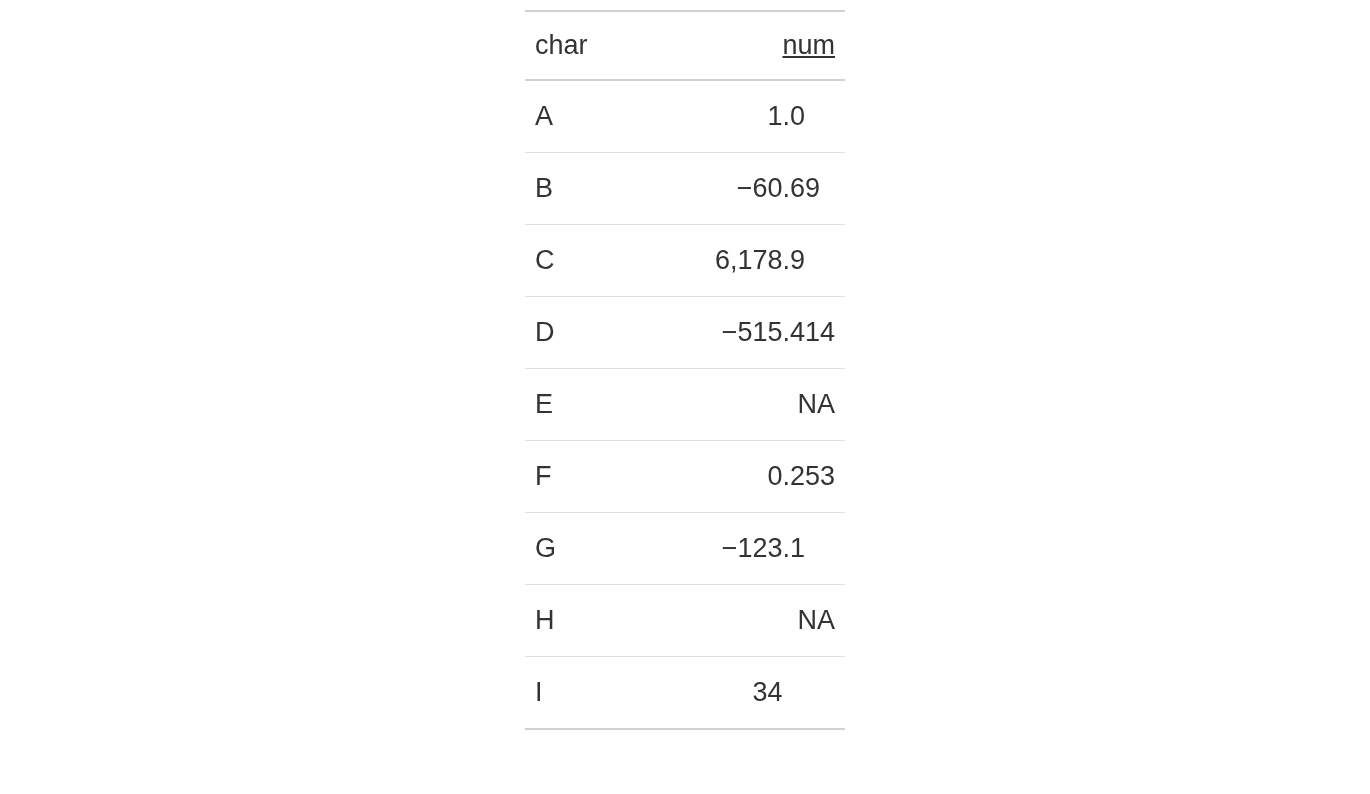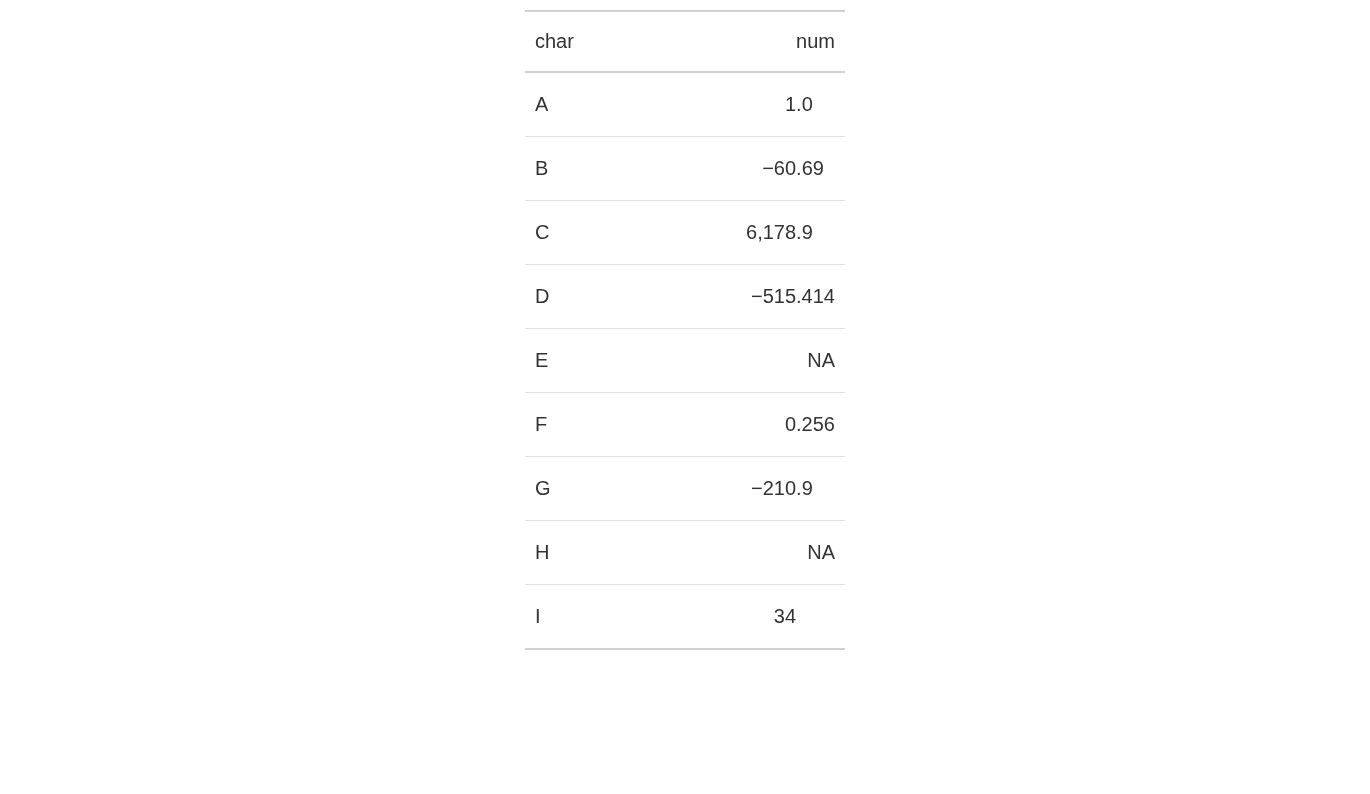--- a/index.html
+++ b/index.html
@@ -12,21 +12,21 @@
       background: #ffffff;
       width: 1370px;
       height: 794px;
       display: flex;
       justify-content: center;
       align-items: flex-start;
       padding-top: 10px;
     }
     .table {
       border-collapse: collapse;
-      font-size: 20px;
+      font-size: 27px;
       color: #333333;
     }
     .table thead tr {
       border-top: 2px solid #d0d0d0;
       border-bottom: 2px solid #d0d0d0;
     }
     .table th {
       font-weight: 400;
       text-align: left;
       padding: 18px 10px 18px 10px;
@@ -46,20 +46,21 @@
       vertical-align: middle;
     }
     .col-char {
       width: 90px;
       text-align: left;
     }
     .col-num {
       width: 230px;
       text-align: right;
       font-variant-numeric: lining-nums;
+      text-decoration: underline;
     }
     .num-cell {
       display: inline-block;
       white-space: pre;
     }
   </style>
 </head>
 <body>
 
 <table class="table">
@@ -85,25 +86,25 @@
     <tr>
       <td class="col-char">D</td>
       <td class="col-num"><span class="num-cell">−515.414</span></td>
     </tr>
     <tr>
       <td class="col-char">E</td>
       <td class="col-num"><span class="num-cell">NA</span></td>
     </tr>
     <tr>
       <td class="col-char">F</td>
-      <td class="col-num"><span class="num-cell">0.256</span></td>
+      <td class="col-num"><span class="num-cell">0.253</span></td>
     </tr>
     <tr>
       <td class="col-char">G</td>
-      <td class="col-num"><span class="num-cell">−210.9    </span></td>
+      <td class="col-num"><span class="num-cell">−123.1    </span></td>
     </tr>
     <tr>
       <td class="col-char">H</td>
       <td class="col-num"><span class="num-cell">NA</span></td>
     </tr>
     <tr>
       <td class="col-char">I</td>
       <td class="col-num"><span class="num-cell">34       </span></td>
     </tr>
   </tbody>

